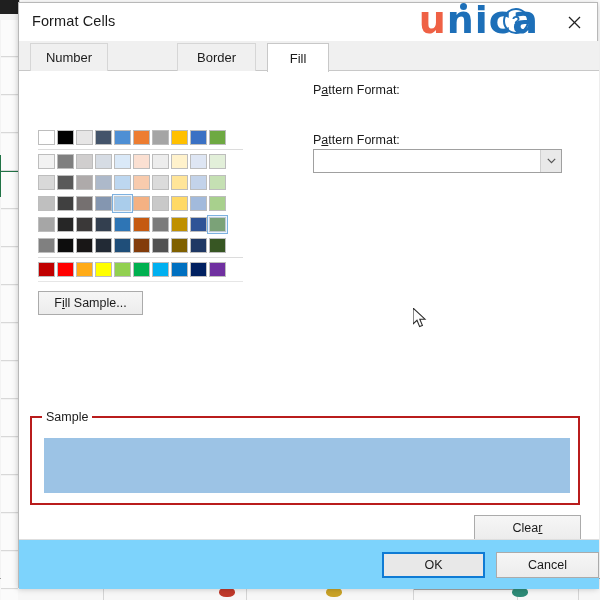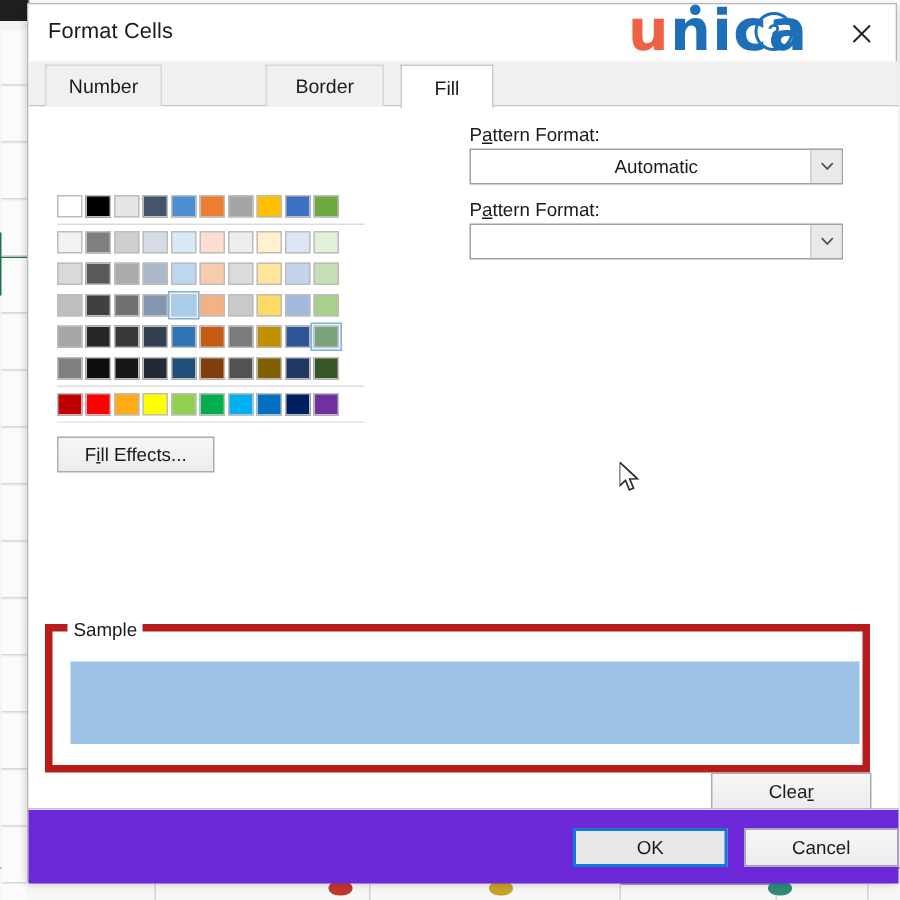--- a/index.html
+++ b/index.html
@@ -196,38 +196,38 @@
     width: 21px; height: 22px;
     background: #e9e9e9;
     border-left: 1px solid #cfcfcf;
     display: flex; align-items: center; justify-content: center;
     font-size: 9px; color: #4a4a4a;
   }
 
   
   .groupbox {
     position: absolute; left: 11px; top: 345px;
-    width: 550px; height: 99px;
-    border: 5px solid #b91c1c;
+    width: 550px; height: 89px;
+    border: 2px solid #b91c1c;
   }
   .groupbox-legend {
     position: absolute; left: 10px; top: -8px;
     background: #ffffff; padding: 0 4px;
     font-size: 12.5px; color: #1b1b1b;
   }
   .sample-fill {
     position: absolute; left: 12px; top: 20px;
     width: 526px; height: 55px;
   }
 
   
   .footer {
     position: absolute; left: 0; top: 536px;
     width: 580px; height: 50px;
-    background: #6d28d9;
+    background: #7dd3fc;
     border-top: 1px solid #dedede;
   }
   .fbtn {
     position: absolute; top: 12px;
     width: 103px; height: 26px;
     background: linear-gradient(#f6f6f6,#ececec);
     border: 1px solid #ababab;
     font-size: 12.5px; color: #1b1b1b;
     display: flex; align-items: center; justify-content: center;
   }
@@ -389,33 +389,25 @@
           <div class="sw" style="background: rgb(146, 208, 80);"></div>
           <div class="sw" style="background: rgb(0, 176, 80);"></div>
           <div class="sw" style="background: rgb(0, 176, 240);"></div>
           <div class="sw" style="background: rgb(0, 112, 192);"></div>
           <div class="sw" style="background: rgb(0, 32, 96);"></div>
           <div class="sw" style="background: rgb(112, 48, 160);"></div>
         </div>
     </div>
 
     <div class="btn" style="left:19px;top:220px;width:105px;">
-      <span><span>F</span><u>i</u><span>ll Effects...</span></span>
+      <span><span>F</span><u>i</u><span>ll Sample...</span></span>
     </div>
 
     <div class="lbl" style="left:294px;top:12px;">
       <span>P</span><u>a</u><span>ttern Format:</span>
-    </div>
-    <div class="combo" style="left:294px;top:28px;width:249px;">
-      <span>Automatic</span>
-      <span class="arrow">
-        <svg width="9" height="6" viewBox="0 0 9 6">
-            <polyline points="0.8,0.8 4.5,4.6 8.2,0.8" fill="none" stroke="#555" stroke-width="1.2"></polyline>
-          </svg>
-      </span>
     </div>
 
     <div class="lbl" style="left:294px;top:62px;">
       <span>P</span><u>a</u><span>ttern Format:</span>
     </div>
     <div class="combo" style="left:294px;top:78px;width:249px;">
       <span></span>
       <span class="arrow">
         <svg width="9" height="6" viewBox="0 0 9 6">
             <polyline points="0.8,0.8 4.5,4.6 8.2,0.8" fill="none" stroke="#555" stroke-width="1.2"></polyline>

